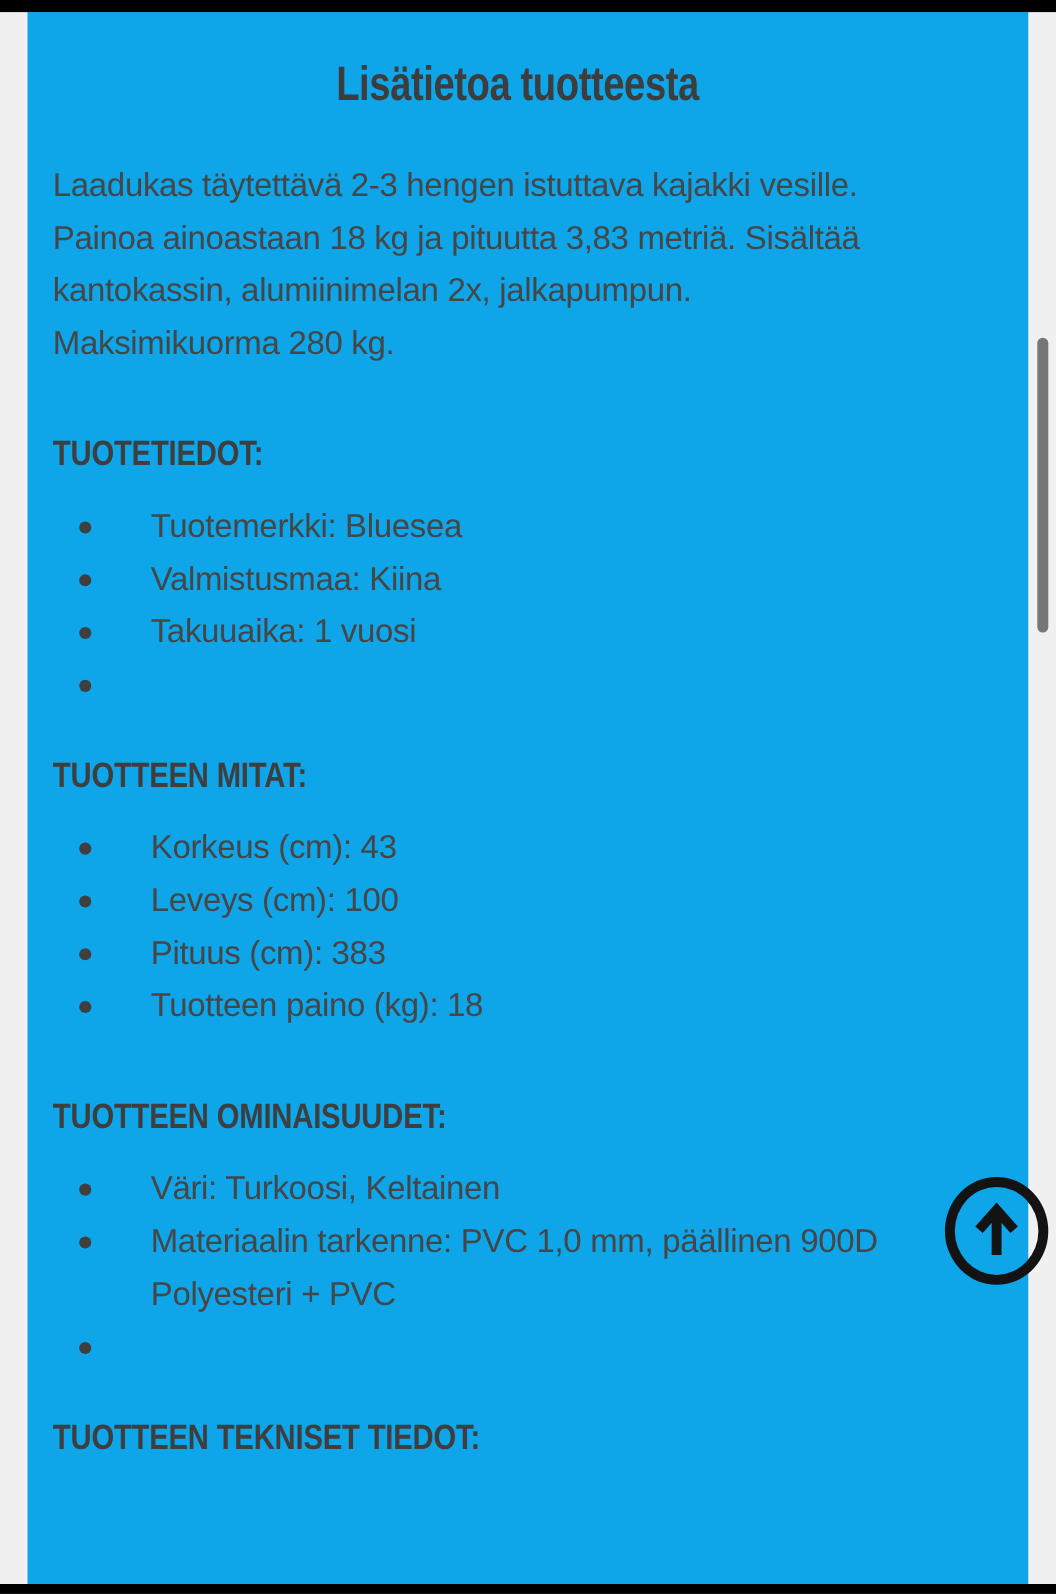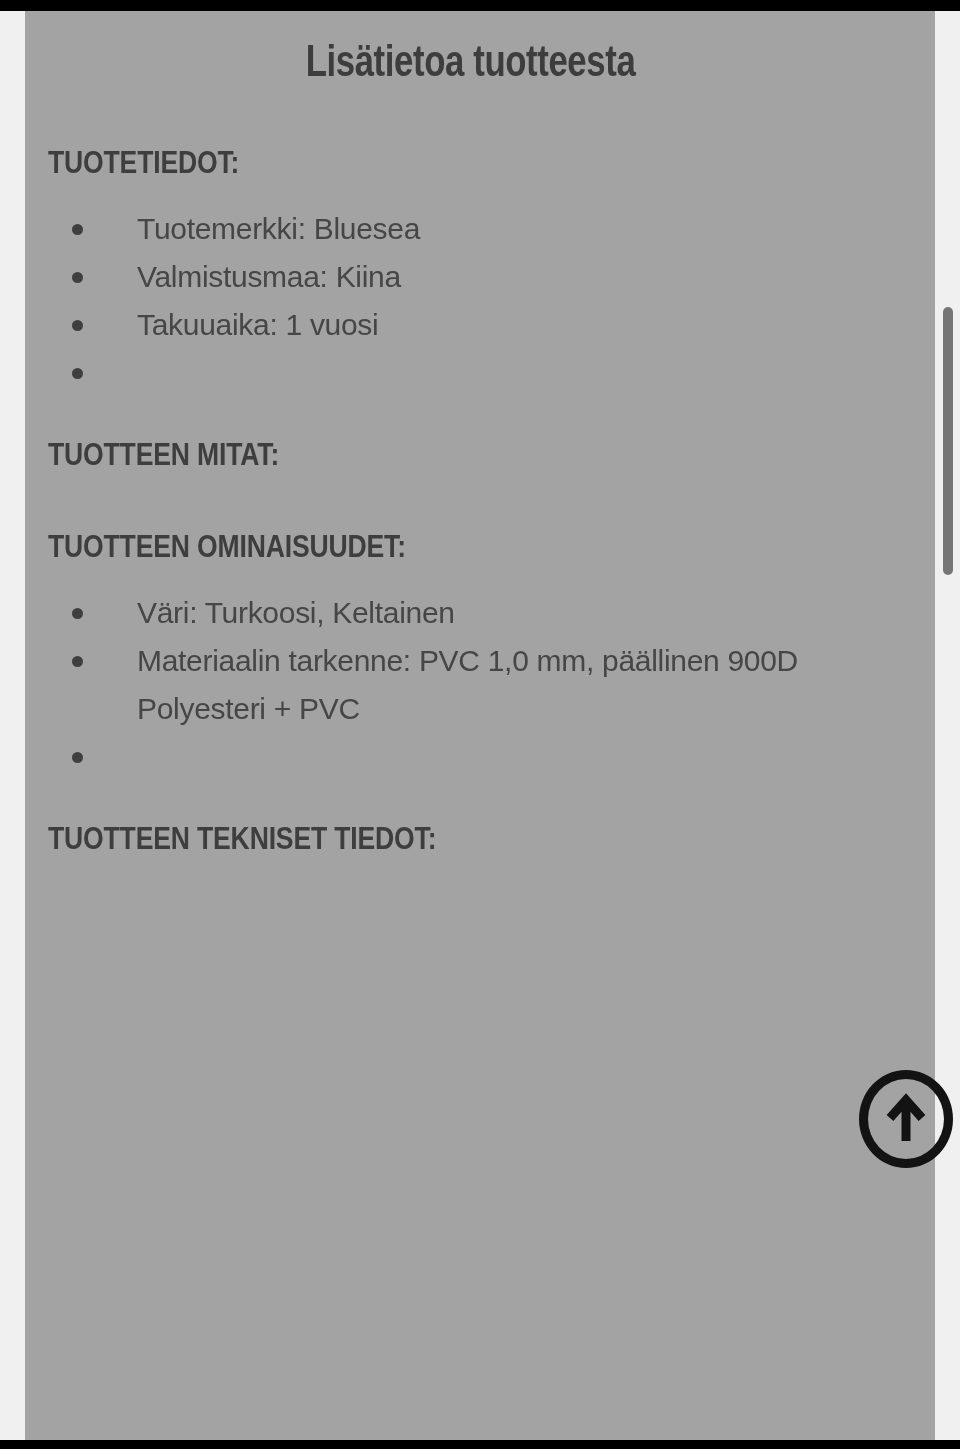--- a/index.html
+++ b/index.html
@@ -31,23 +31,23 @@
     background: #f0f0f0;
   }
   .scrollbar-thumb {
     position: absolute; top: 296px; left: 8px;
     width: 10px; height: 268px;
     background: #767676; border-radius: 6px;
   }
   .content {
     position: absolute; top: 11px; left: 25px;
     width: 910px; height: 1429px;
-    background: #a3a3a3;
+    background: #0ea5e9;
     box-sizing: border-box;
-    padding: 0 42px 0 23px;
+    padding: 16px 42px 0 23px;
     overflow: hidden;
   }
   .page-title {
     margin: 24px 0 0 0;
     text-align: center;
     font-size: 44px; font-weight: bold;
     line-height: 52px;
     color: #3d3d3d;
     letter-spacing: -0.5px;
     transform: scaleX(0.79);
@@ -107,20 +107,26 @@
 <div>
 
   <div class="top-bar"></div>
 
   <div class="left-strip"></div>
 
   <div class="content">
 
     <h1 class="page-title">Lisätietoa tuotteesta</h1>
 
+    <div class="intro">
+      <div class="line">Laadukas täytettävä 2-3 hengen istuttava kajakki vesille.</div>
+      <div class="line">Painoa ainoastaan 18 kg ja pituutta 3,83 metriä. Sisältää</div>
+      <div class="line">kantokassin, alumiinimelan 2x, jalkapumpun.</div>
+      <div class="line">Maksimikuorma 280 kg.</div>
+    </div>
 
     <section>
       <h2 class="section-heading">TUOTETIEDOT:</h2>
       <ul class="bullets">
         <li>
           <span class="bullet-dot"></span>
           <span class="item-text">Tuotemerkki: Bluesea</span>
         </li>
         <li>
           <span class="bullet-dot"></span>
@@ -131,20 +137,38 @@
           <span class="item-text">Takuuaika: 1 vuosi</span>
         </li>
         <li>
           <span class="bullet-dot"></span>
         </li>
       </ul>
     </section>
 
     <section>
       <h2 class="section-heading">TUOTTEEN MITAT:</h2>
+      <ul class="bullets">
+        <li>
+          <span class="bullet-dot"></span>
+          <span class="item-text">Korkeus (cm): 43</span>
+        </li>
+        <li>
+          <span class="bullet-dot"></span>
+          <span class="item-text">Leveys (cm): 100</span>
+        </li>
+        <li>
+          <span class="bullet-dot"></span>
+          <span class="item-text">Pituus (cm): 383</span>
+        </li>
+        <li>
+          <span class="bullet-dot"></span>
+          <span class="item-text">Tuotteen paino (kg): 18</span>
+        </li>
+      </ul>
     </section>
 
     <section>
       <h2 class="section-heading">TUOTTEEN OMINAISUUDET:</h2>
       <ul class="bullets">
         <li>
           <span class="bullet-dot"></span>
           <span class="item-text">Väri: Turkoosi, Keltainen</span>
         </li>
         <li>

